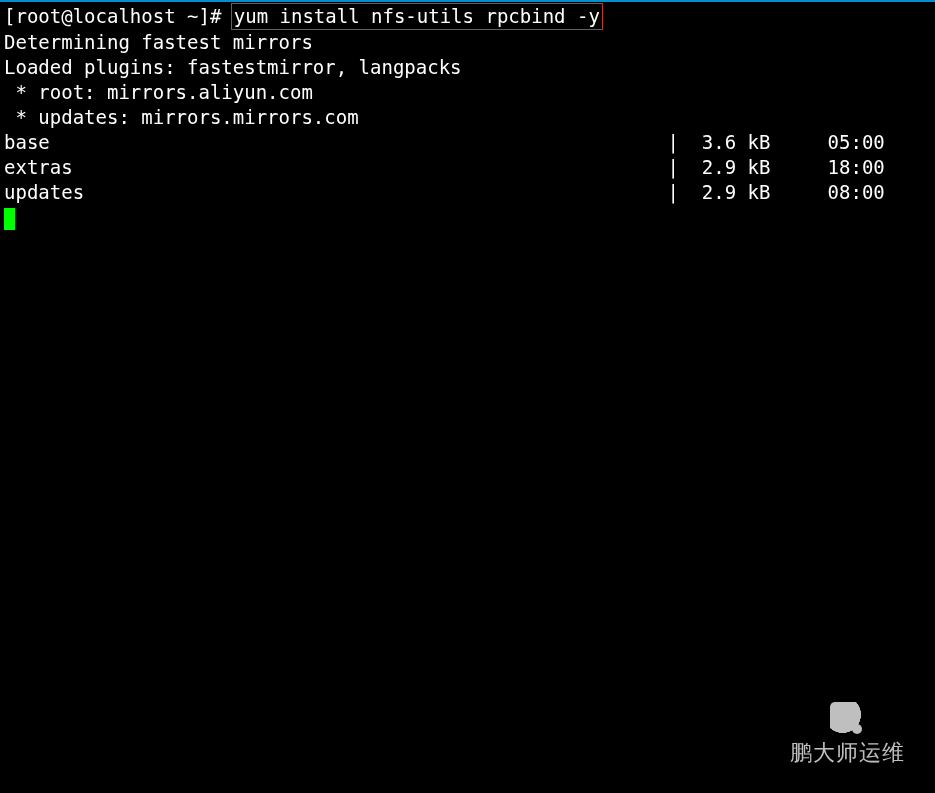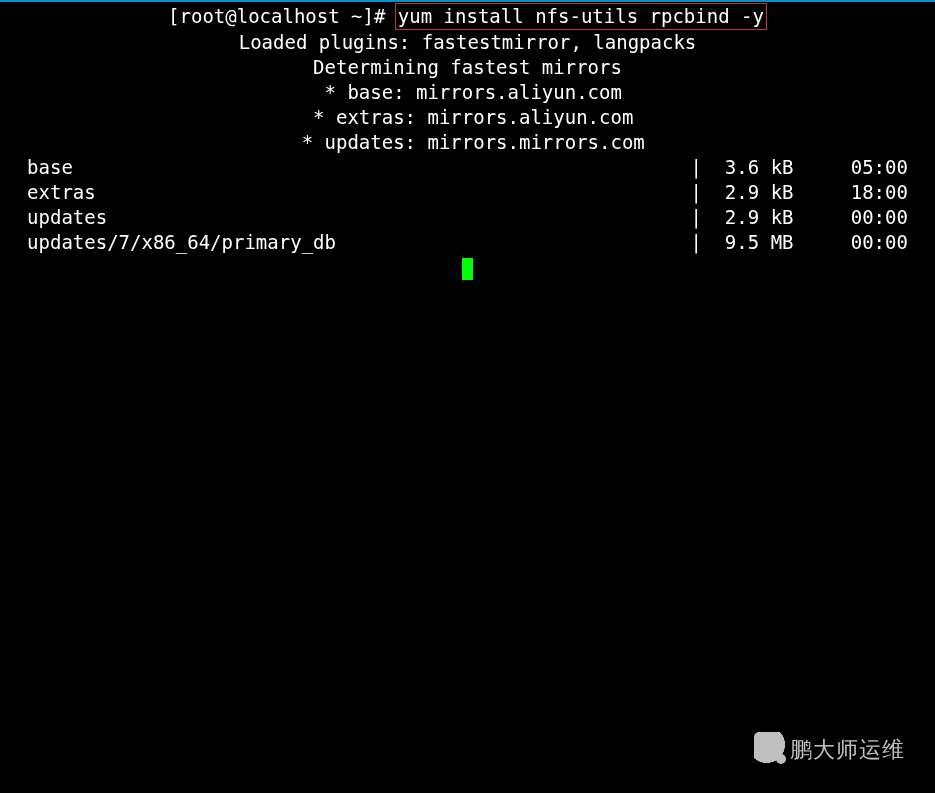--- a/index.html
+++ b/index.html
@@ -8,23 +8,22 @@
     width:935px;
     height:793px;
     font-family:"DejaVu Sans Mono","Courier New",monospace;
     font-size:19px;
     color:#fff;
     position:relative;
     overflow:hidden;
     border-top:2px solid #0090d0;
   }
   .terminal {
-    padding:1px 12px;
+    padding:1px 4px;
     line-height:25px;
-    text-align:center;
   }
   .line { white-space:pre; }
   .hl {
     display:inline-block;
     border:1px solid #c0392b;
     padding:0 2px;
     margin-left:-2px;
   }
   .cursor {
     display:inline-block;
@@ -34,20 +33,21 @@
     vertical-align:bottom;
     margin-top:2px;
   }
   .watermark {
     position:absolute;
     right:30px;
     bottom:25px;
     display:flex;
     align-items:center;
     opacity:0.75;
+    flex-direction:column;
   }
   .wm-icon {
     width:36px;
     height:36px;
     background:radial-gradient(circle at 35% 35%, #fff 0 55%, rgba(255,255,255,0) 56%);
     border-radius:5px;
     position:relative;
   }
   .wm-icon::after{
     content:"";
@@ -63,31 +63,29 @@
     font-size:22px;
     letter-spacing:1px;
   }
 </style>
 </head>
 <body>
 
 <div class="terminal">
   <div class="line"><span>[root@localhost ~]# </span><span class="hl">yum install nfs-utils rpcbind -y</span></div>
   <div id="plain-lines">
+      <div class="line">Determining fastest mirrors</div>
       <div class="line">Loaded plugins: fastestmirror, langpacks</div>
-      <div class="line">Determining fastest mirrors</div>
-      <div class="line"> * base: mirrors.aliyun.com</div>
-      <div class="line"> * extras: mirrors.aliyun.com</div>
+      <div class="line"> * root: mirrors.aliyun.com</div>
       <div class="line"> * updates: mirrors.mirrors.com</div>
     </div>
   <div id="repo-lines">
       <div class="line">base                                                      |  3.6 kB     05:00</div>
       <div class="line">extras                                                    |  2.9 kB     18:00</div>
-      <div class="line">updates                                                   |  2.9 kB     00:00</div>
-      <div class="line">updates/7/x86_64/primary_db                               |  9.5 MB     00:00</div>
+      <div class="line">updates                                                   |  2.9 kB     08:00</div>
     </div>
   <div class="line"><span class="cursor"></span></div>
 </div>
 
 <div class="watermark">
   <div class="wm-icon"></div>
   <div class="wm-text">鹏大师运维</div>
 </div>
 
 </body></html>

